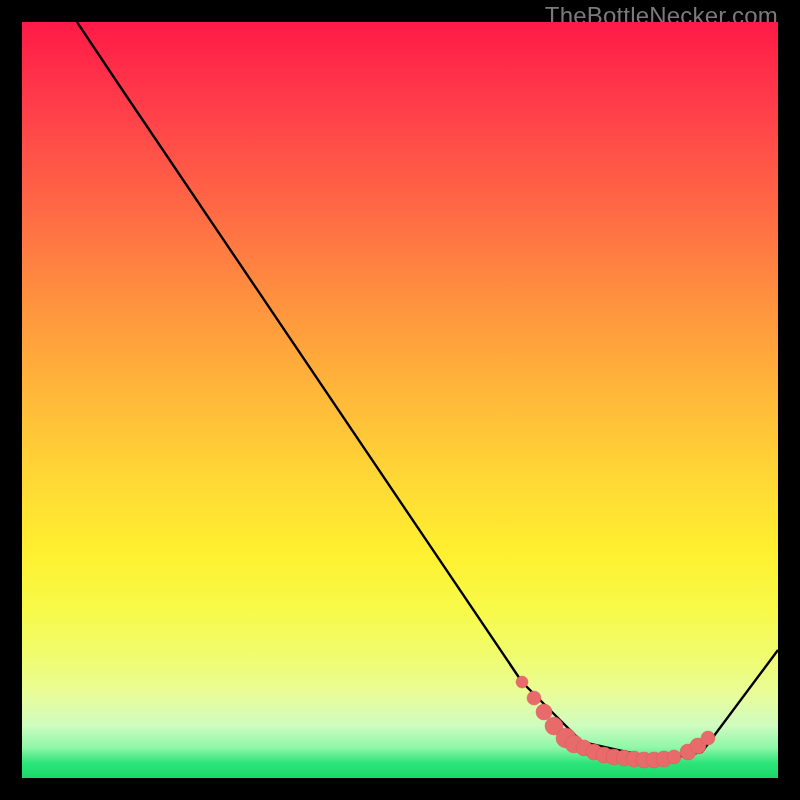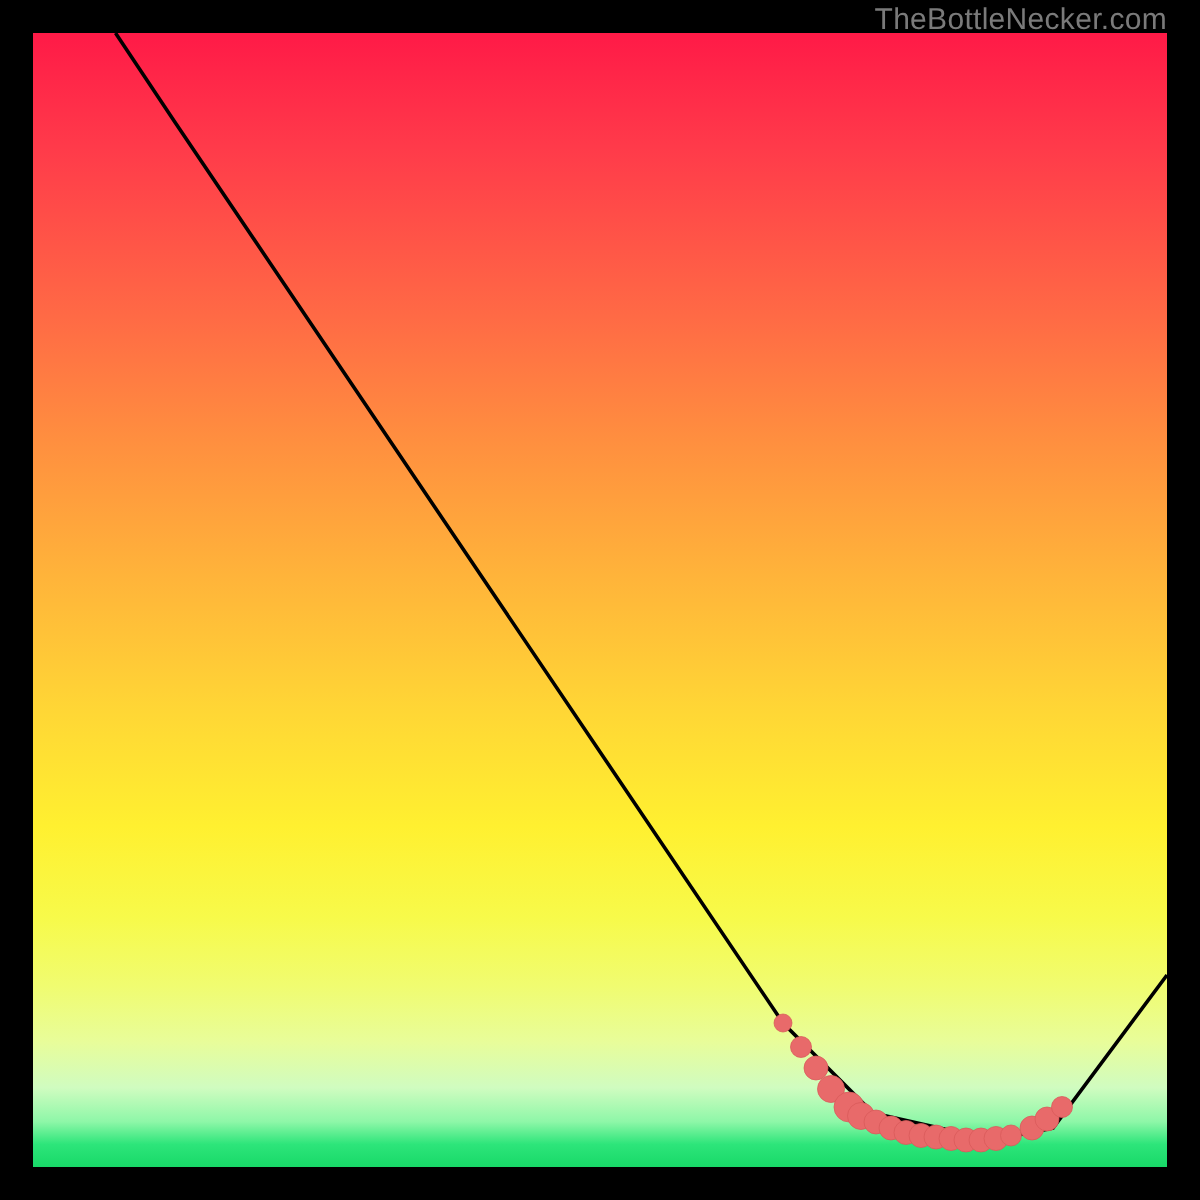--- a/index.html
+++ b/index.html
@@ -49,21 +49,21 @@
     position: absolute;
     inset: 0;
     width: 756px;
     height: 756px;
   }
   .watermark {
     position: absolute;
     top: 2px;
     right: 22px;
     color: #7a7a7a;
-    font-size: 20px;
+    font-size: 24px;
     letter-spacing: 0.2px;
     font-weight: 500;
     user-select: none;
   }
 </style>
 </head>
 <body>
 
 <div class="stage">
 

